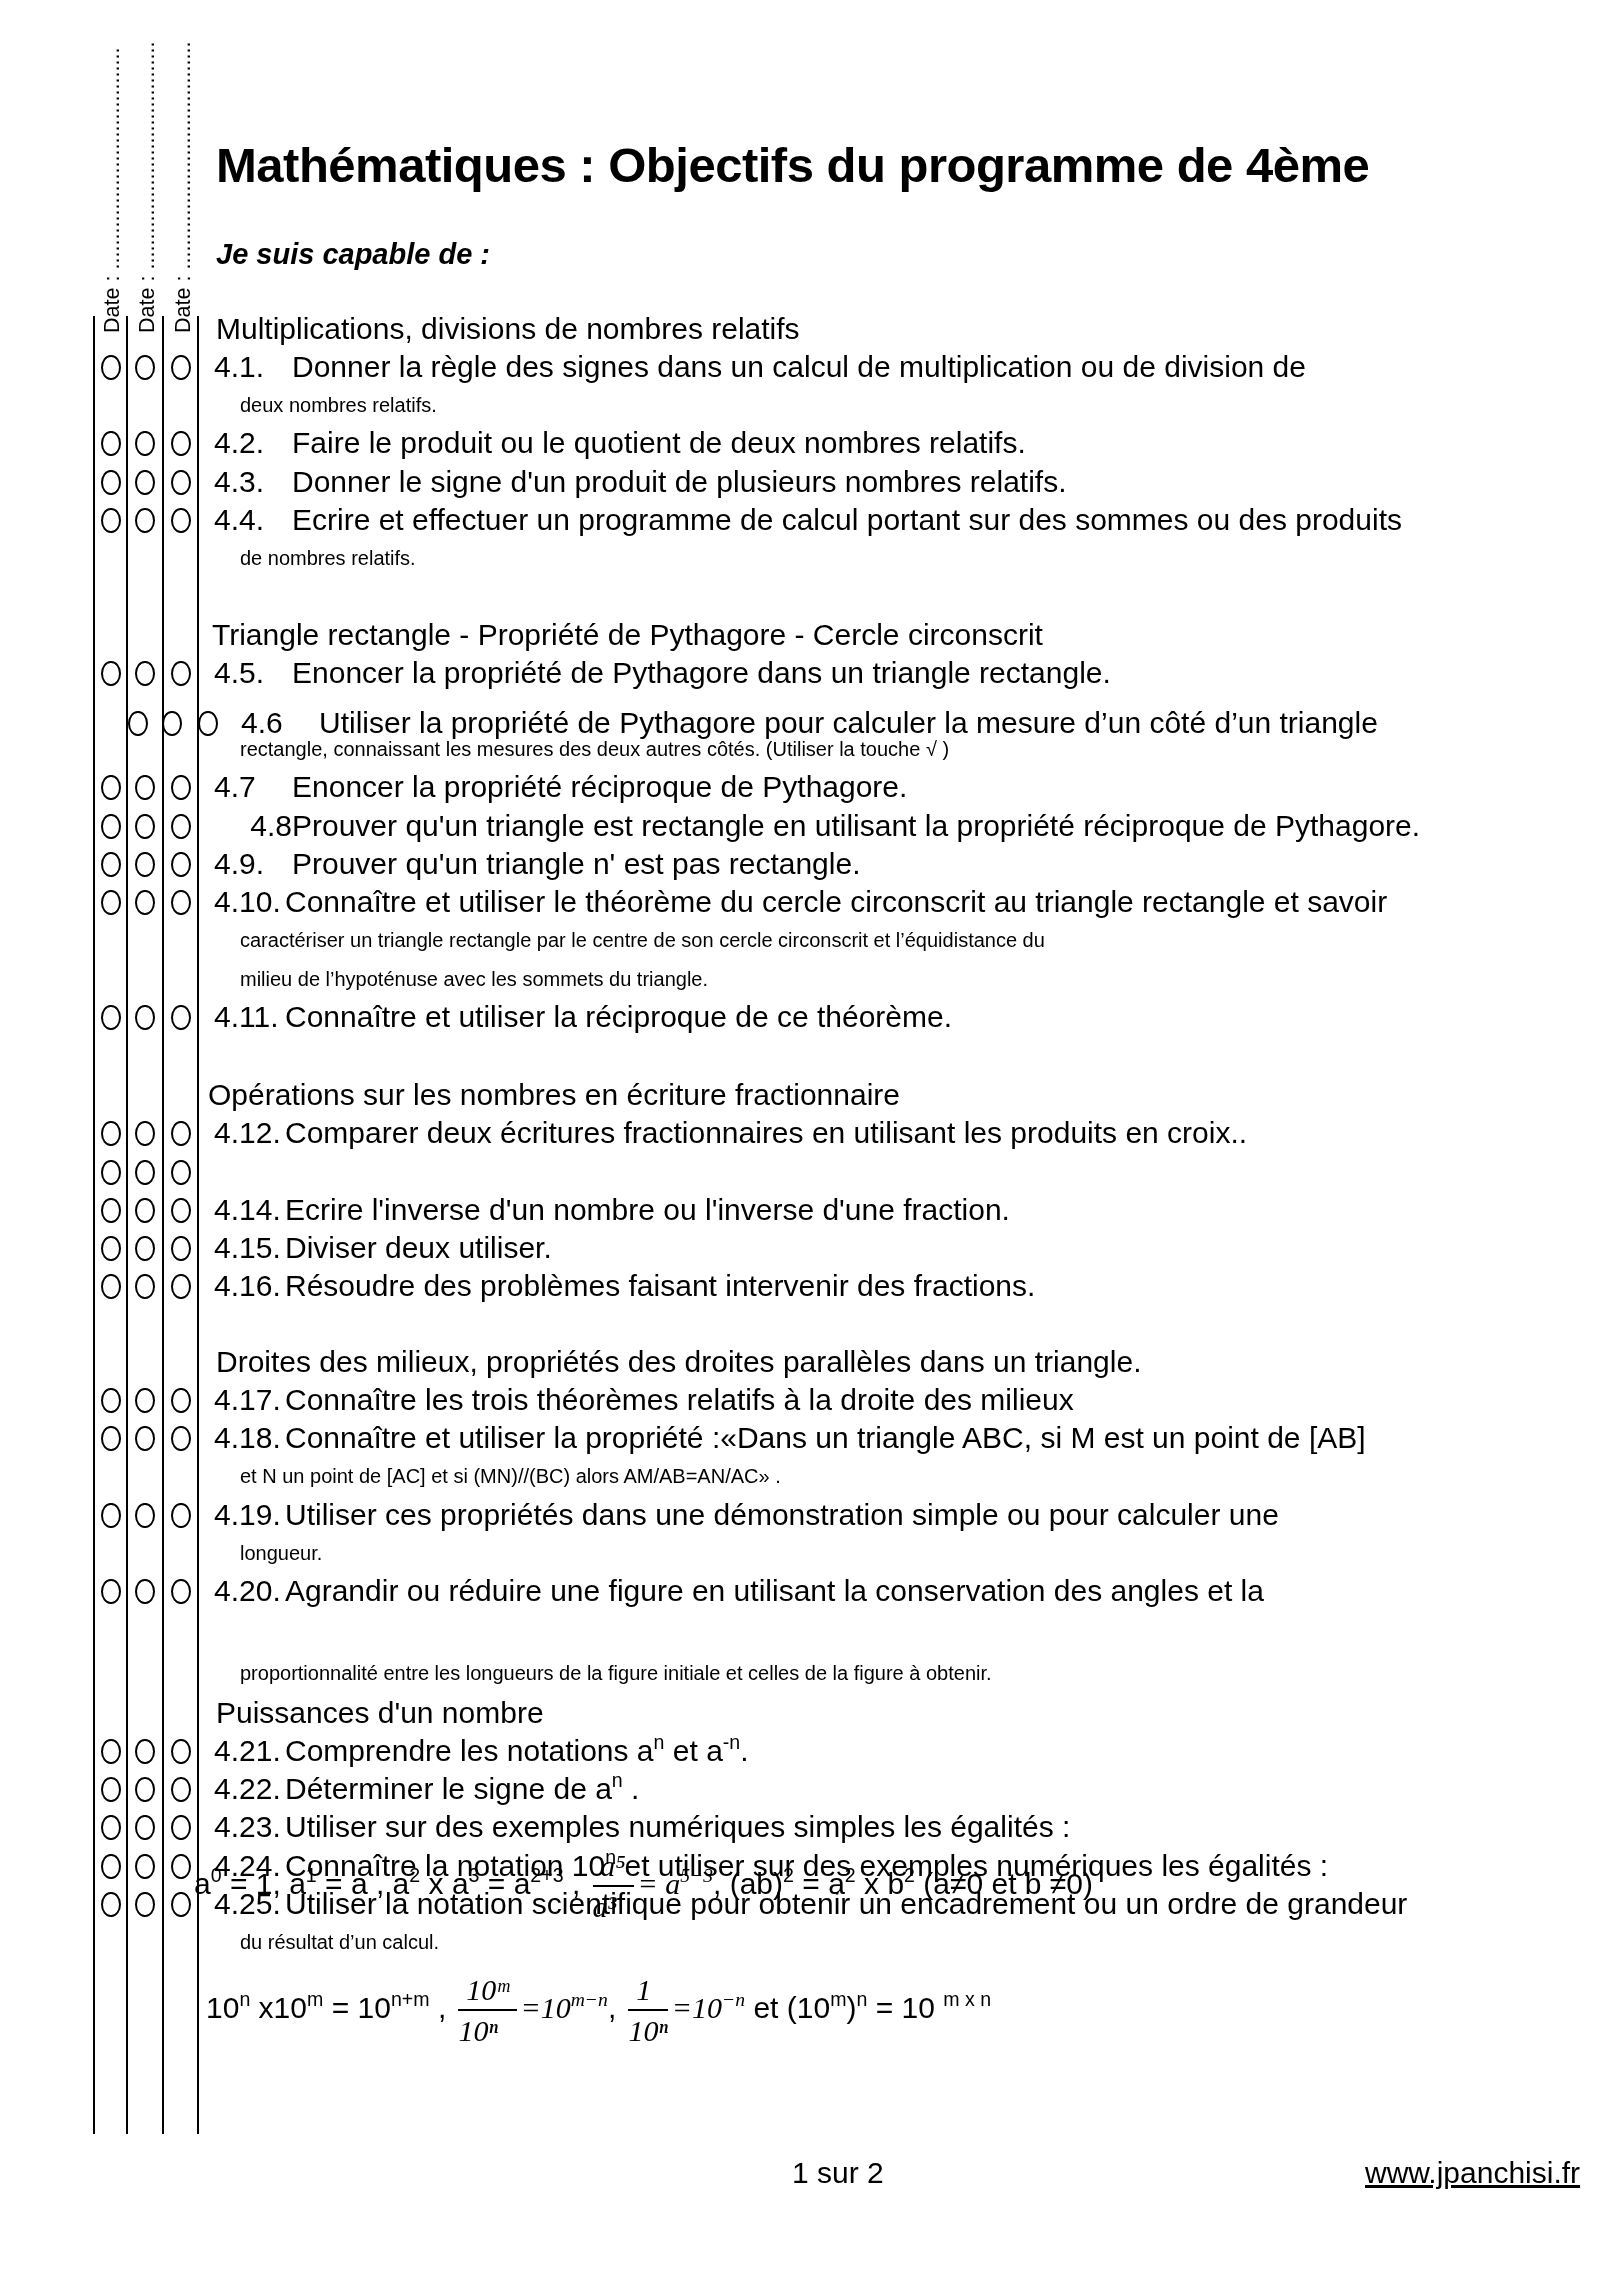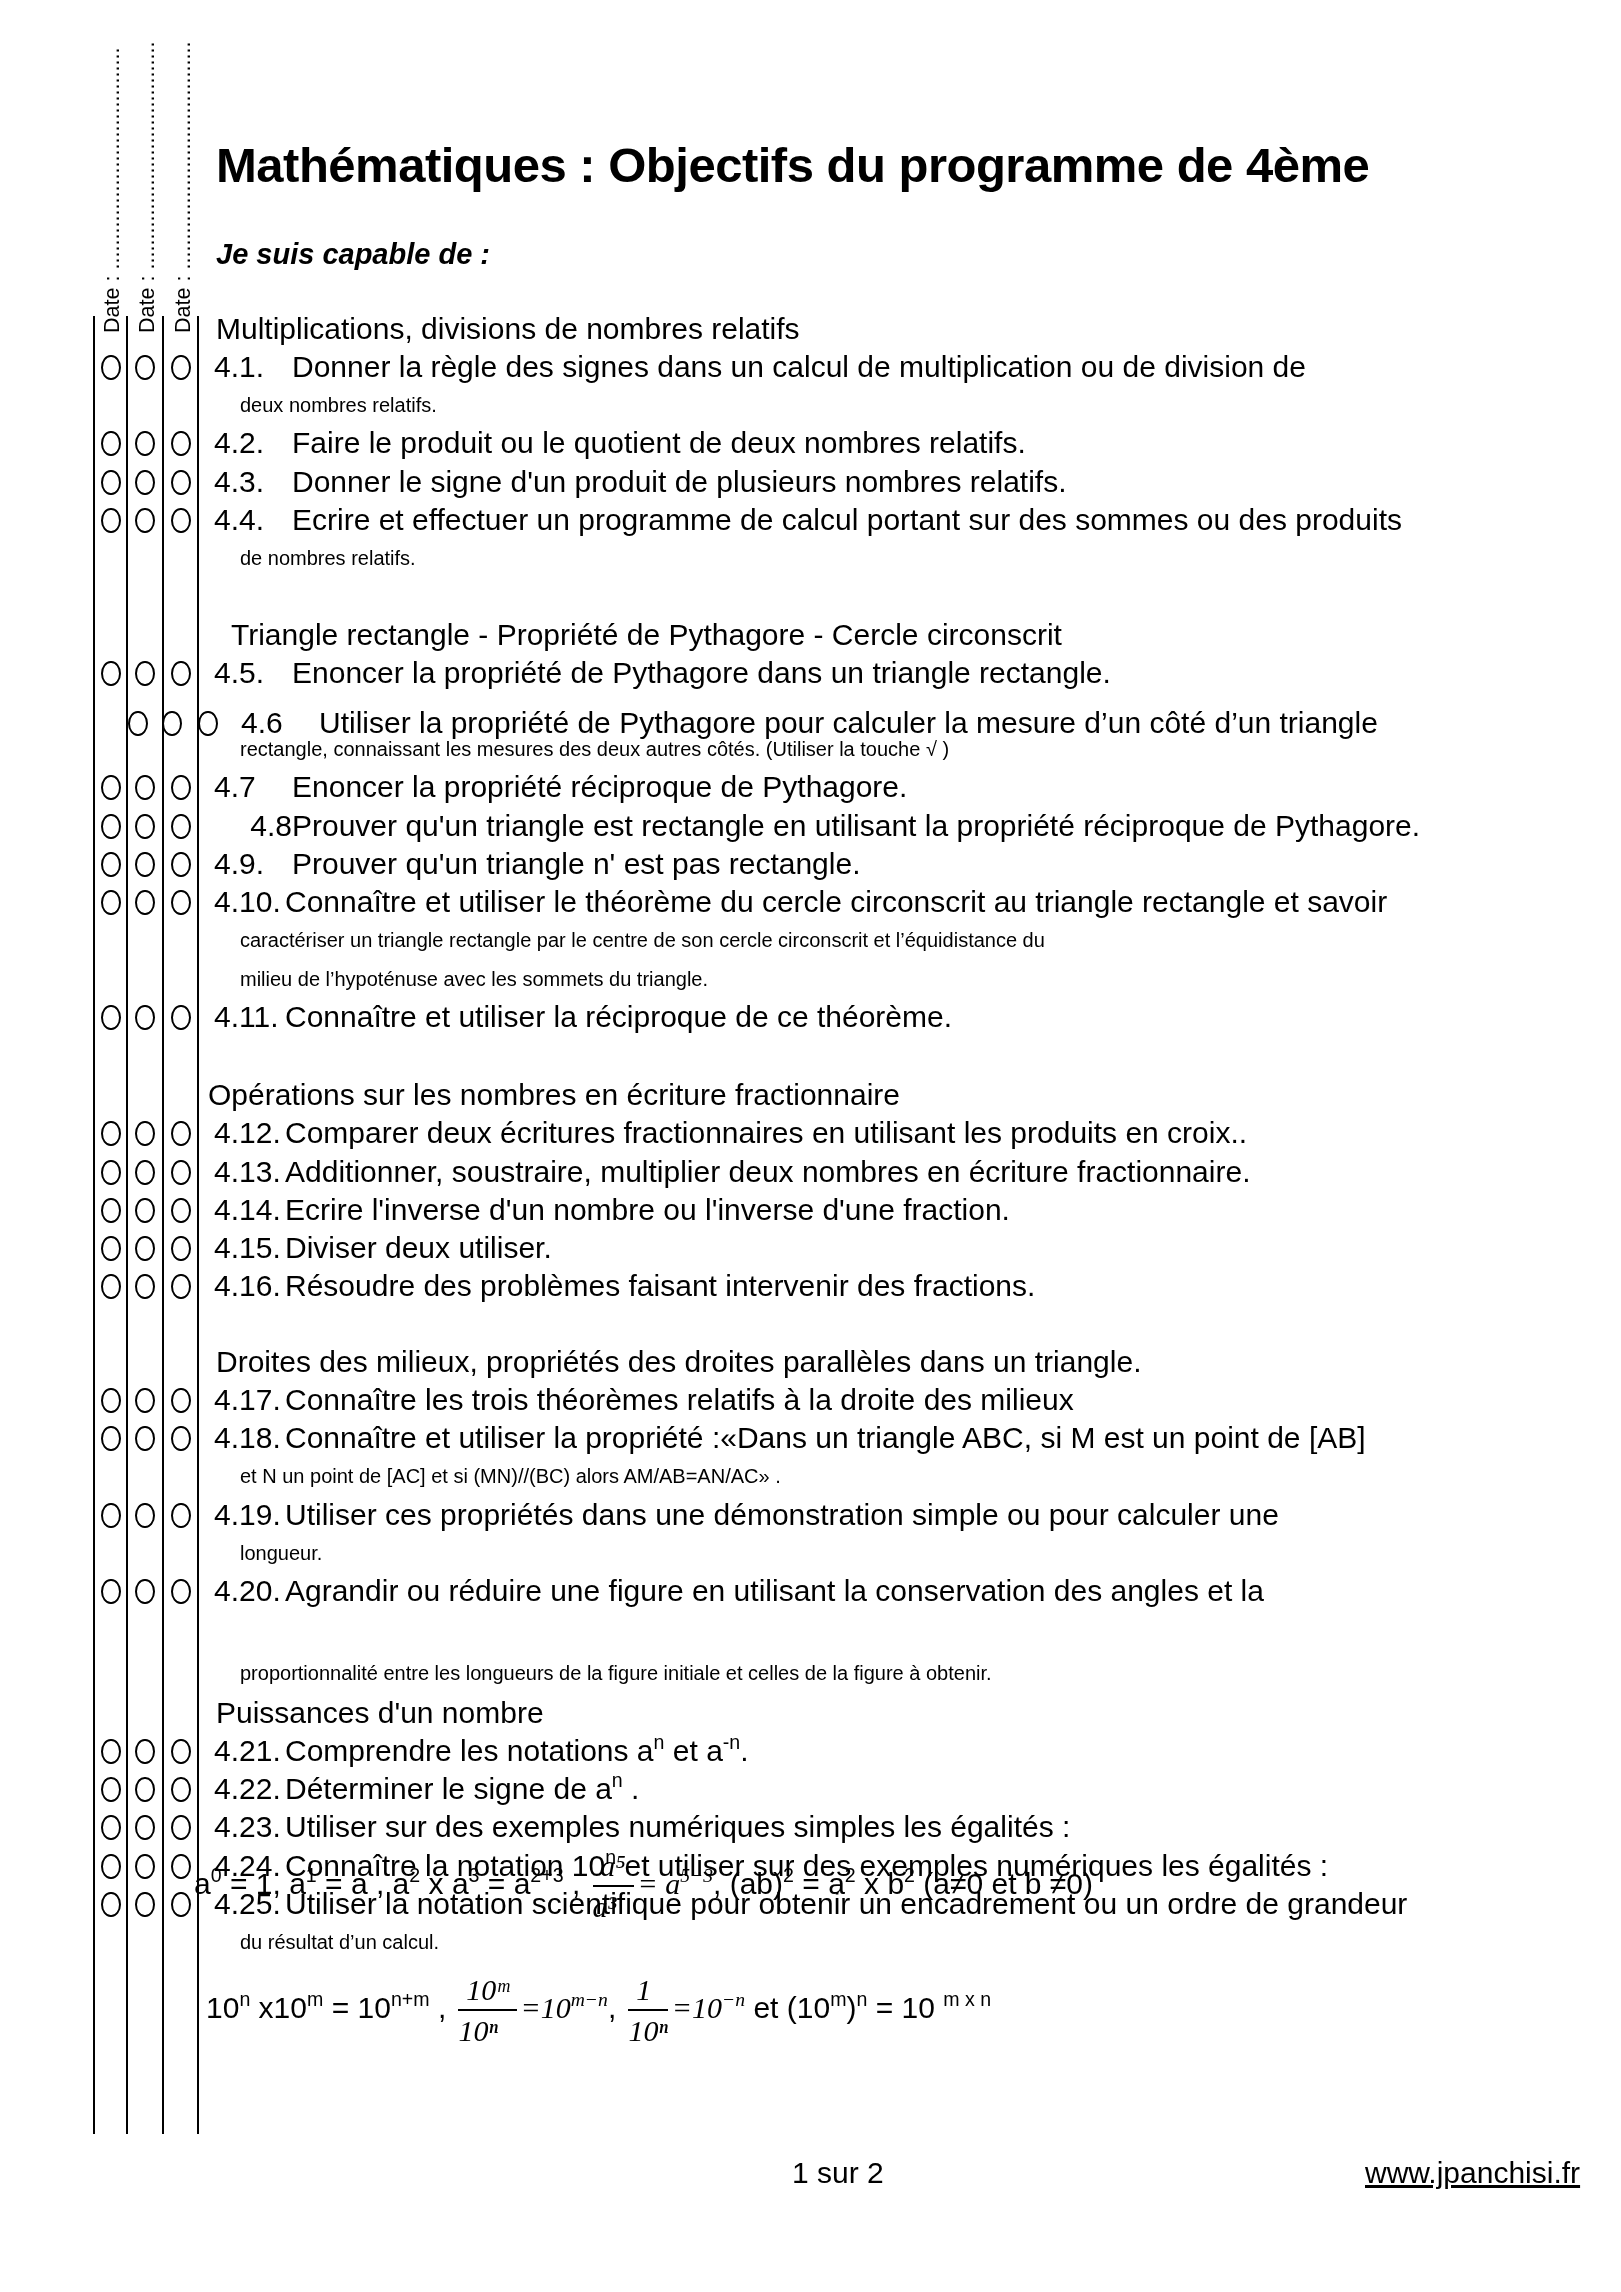--- a/index.html
+++ b/index.html
@@ -69,21 +69,21 @@
       <div class="circle" style="left: 171px;"></div>
       <div class="item-text"><span style="display: inline-block; min-width: 78px;">4.3.</span><span>Donner le signe d'un produit de plusieurs nombres relatifs.</span></div>
     </div>
     <div class="row" style="top: 501px;">
       <div class="circle" style="left: 101px;"></div>
       <div class="circle" style="left: 135px;"></div>
       <div class="circle" style="left: 171px;"></div>
       <div class="item-text"><span style="display: inline-block; min-width: 78px;">4.4.</span><span>Ecrire et effectuer un programme de calcul portant sur des sommes ou des produits</span></div>
     </div>
     <div class="cont-text" style="top: 539px;">de nombres relatifs.</div>
-    <div class="section" style="left: 231px; top: 616px;">Triangle rectangle - Propriété de Pythagore - Cercle circonscrit</div>
+    <div class="section" style="left: 212px; top: 616px;">Triangle rectangle - Propriété de Pythagore - Cercle circonscrit</div>
     <div class="row" style="top: 654px;">
       <div class="circle" style="left: 101px;"></div>
       <div class="circle" style="left: 135px;"></div>
       <div class="circle" style="left: 171px;"></div>
       <div class="item-text"><span style="display: inline-block; min-width: 78px;">4.5.</span><span>Enoncer la propriété de Pythagore dans un triangle rectangle.</span></div>
     </div>
     <div class="row" style="top: 704px; margin-left: 27px;">
       <div class="circle" style="left: 101px;"></div>
       <div class="circle" style="left: 135px;"></div>
       <div class="circle" style="left: 171px;"></div>
@@ -126,21 +126,20 @@
     <div class="row" style="top: 1114px;">
       <div class="circle" style="left: 101px;"></div>
       <div class="circle" style="left: 135px;"></div>
       <div class="circle" style="left: 171px;"></div>
       <div class="item-text"><span style="display: inline-block; min-width: 71px;">4.12.</span><span>Comparer deux écritures fractionnaires en utilisant les produits en croix..</span></div>
     </div>
     <div class="row" style="top: 1153px;">
       <div class="circle" style="left: 101px;"></div>
       <div class="circle" style="left: 135px;"></div>
       <div class="circle" style="left: 171px;"></div>
-      <div class="item-text"><span style="display: inline-block; min-width: 71px;">4.13.</span><span>Additionner, soustraire, multiplier deux nombres en écriture fractionnaire.</span></div>
     </div>
     <div class="row" style="top: 1191px;">
       <div class="circle" style="left: 101px;"></div>
       <div class="circle" style="left: 135px;"></div>
       <div class="circle" style="left: 171px;"></div>
       <div class="item-text"><span style="display: inline-block; min-width: 71px;">4.14.</span><span>Ecrire l'inverse d'un nombre ou l'inverse d'une fraction.</span></div>
     </div>
     <div class="row" style="top: 1229px;">
       <div class="circle" style="left: 101px;"></div>
       <div class="circle" style="left: 135px;"></div>

